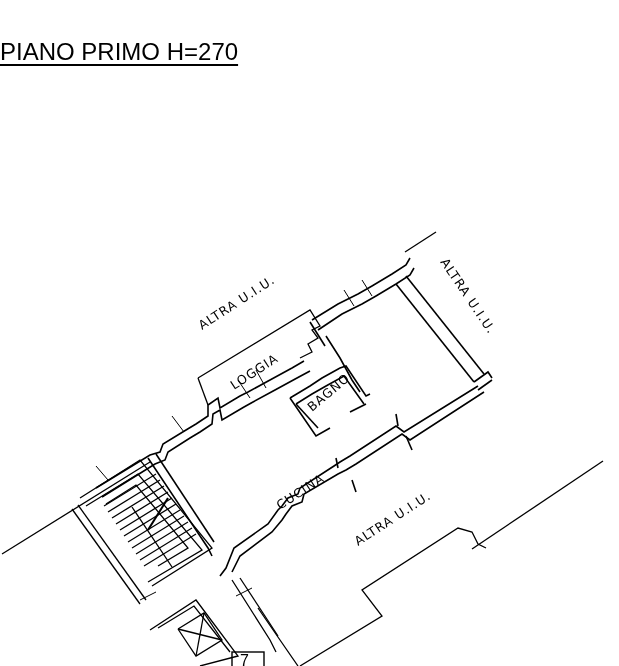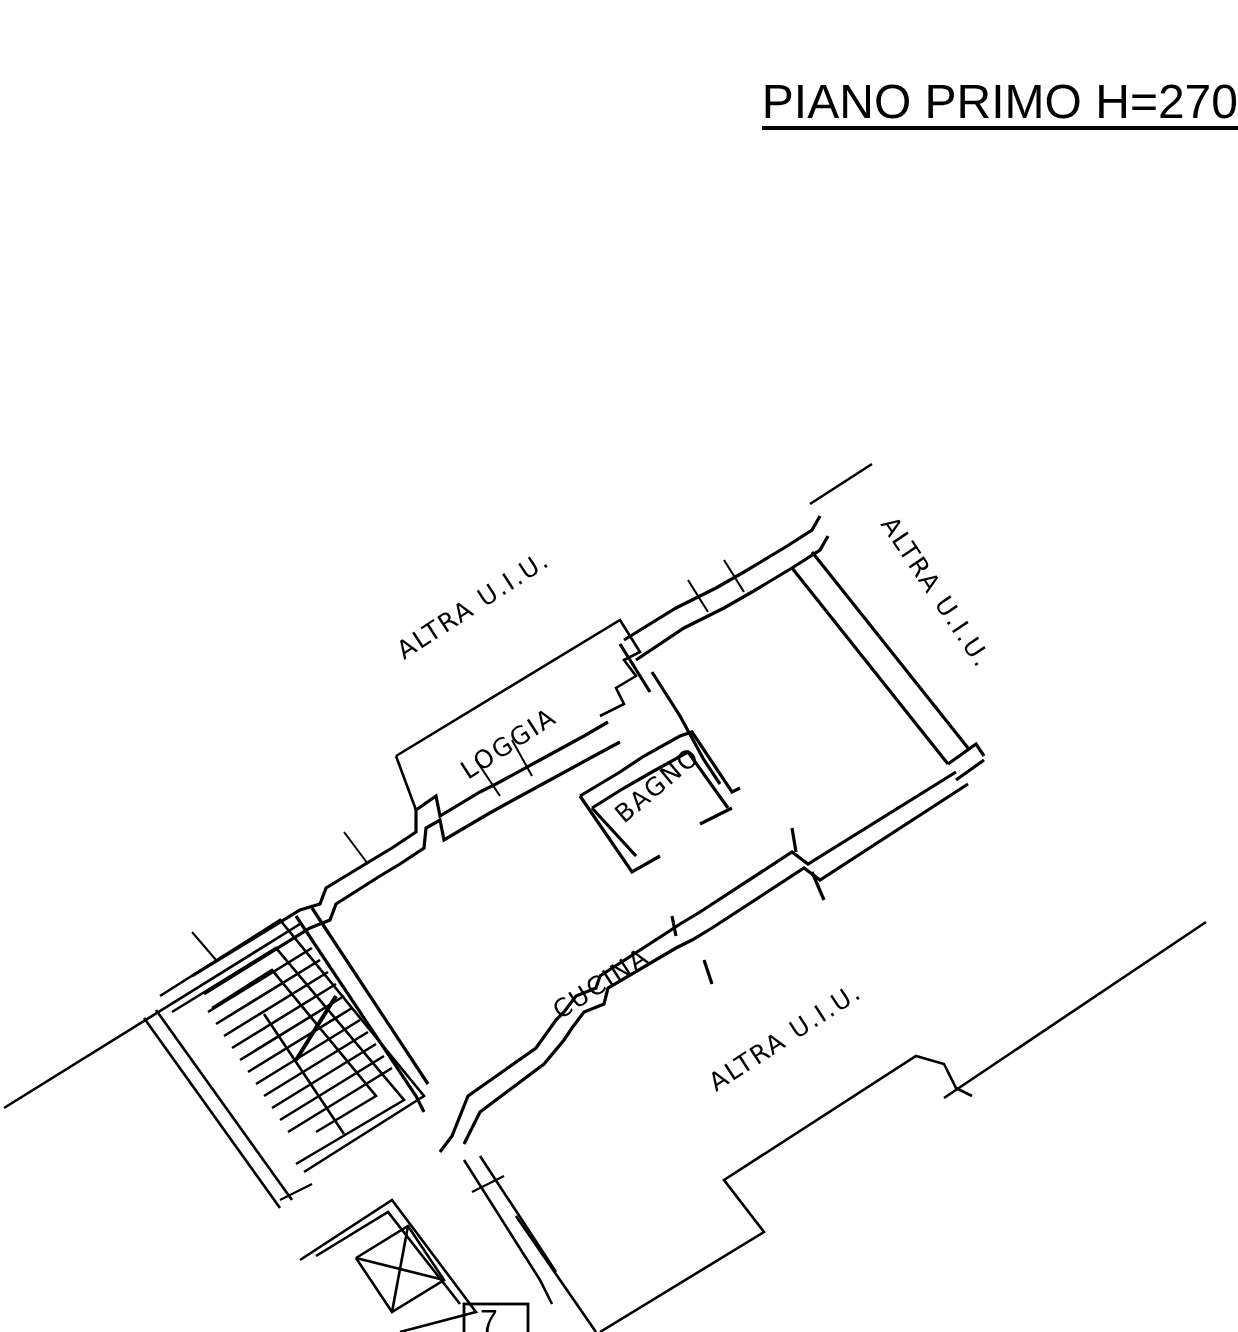--- a/index.html
+++ b/index.html
@@ -1,18 +1,18 @@
 <!DOCTYPE html>
 <html><head>
   <meta charset="utf-8">
   <style>
     html, body { margin: 0; padding: 0; background: #ffffff; }
     body { width: 619px; height: 666px; position: relative; overflow: hidden; }
     .title {
-      position: absolute; left: 0; top: 38px; width: 619px; text-align: right;
+      position: absolute; left: 0; top: 38px; width: 619px; text-align: left;
       font-family: "Liberation Sans", sans-serif; font-size: 24px; color: #000;
     }
     .title span { text-decoration: underline; text-underline-offset: 4px; text-decoration-thickness: 2px; }
     svg.plan { position: absolute; left: 0; top: 0; }
     .lbl { font-family: "DejaVu Sans", sans-serif; font-size: 12.5px; fill: #000; letter-spacing: 1px; }
   </style>
 </head>
 <body>
 
 <div class="title">

